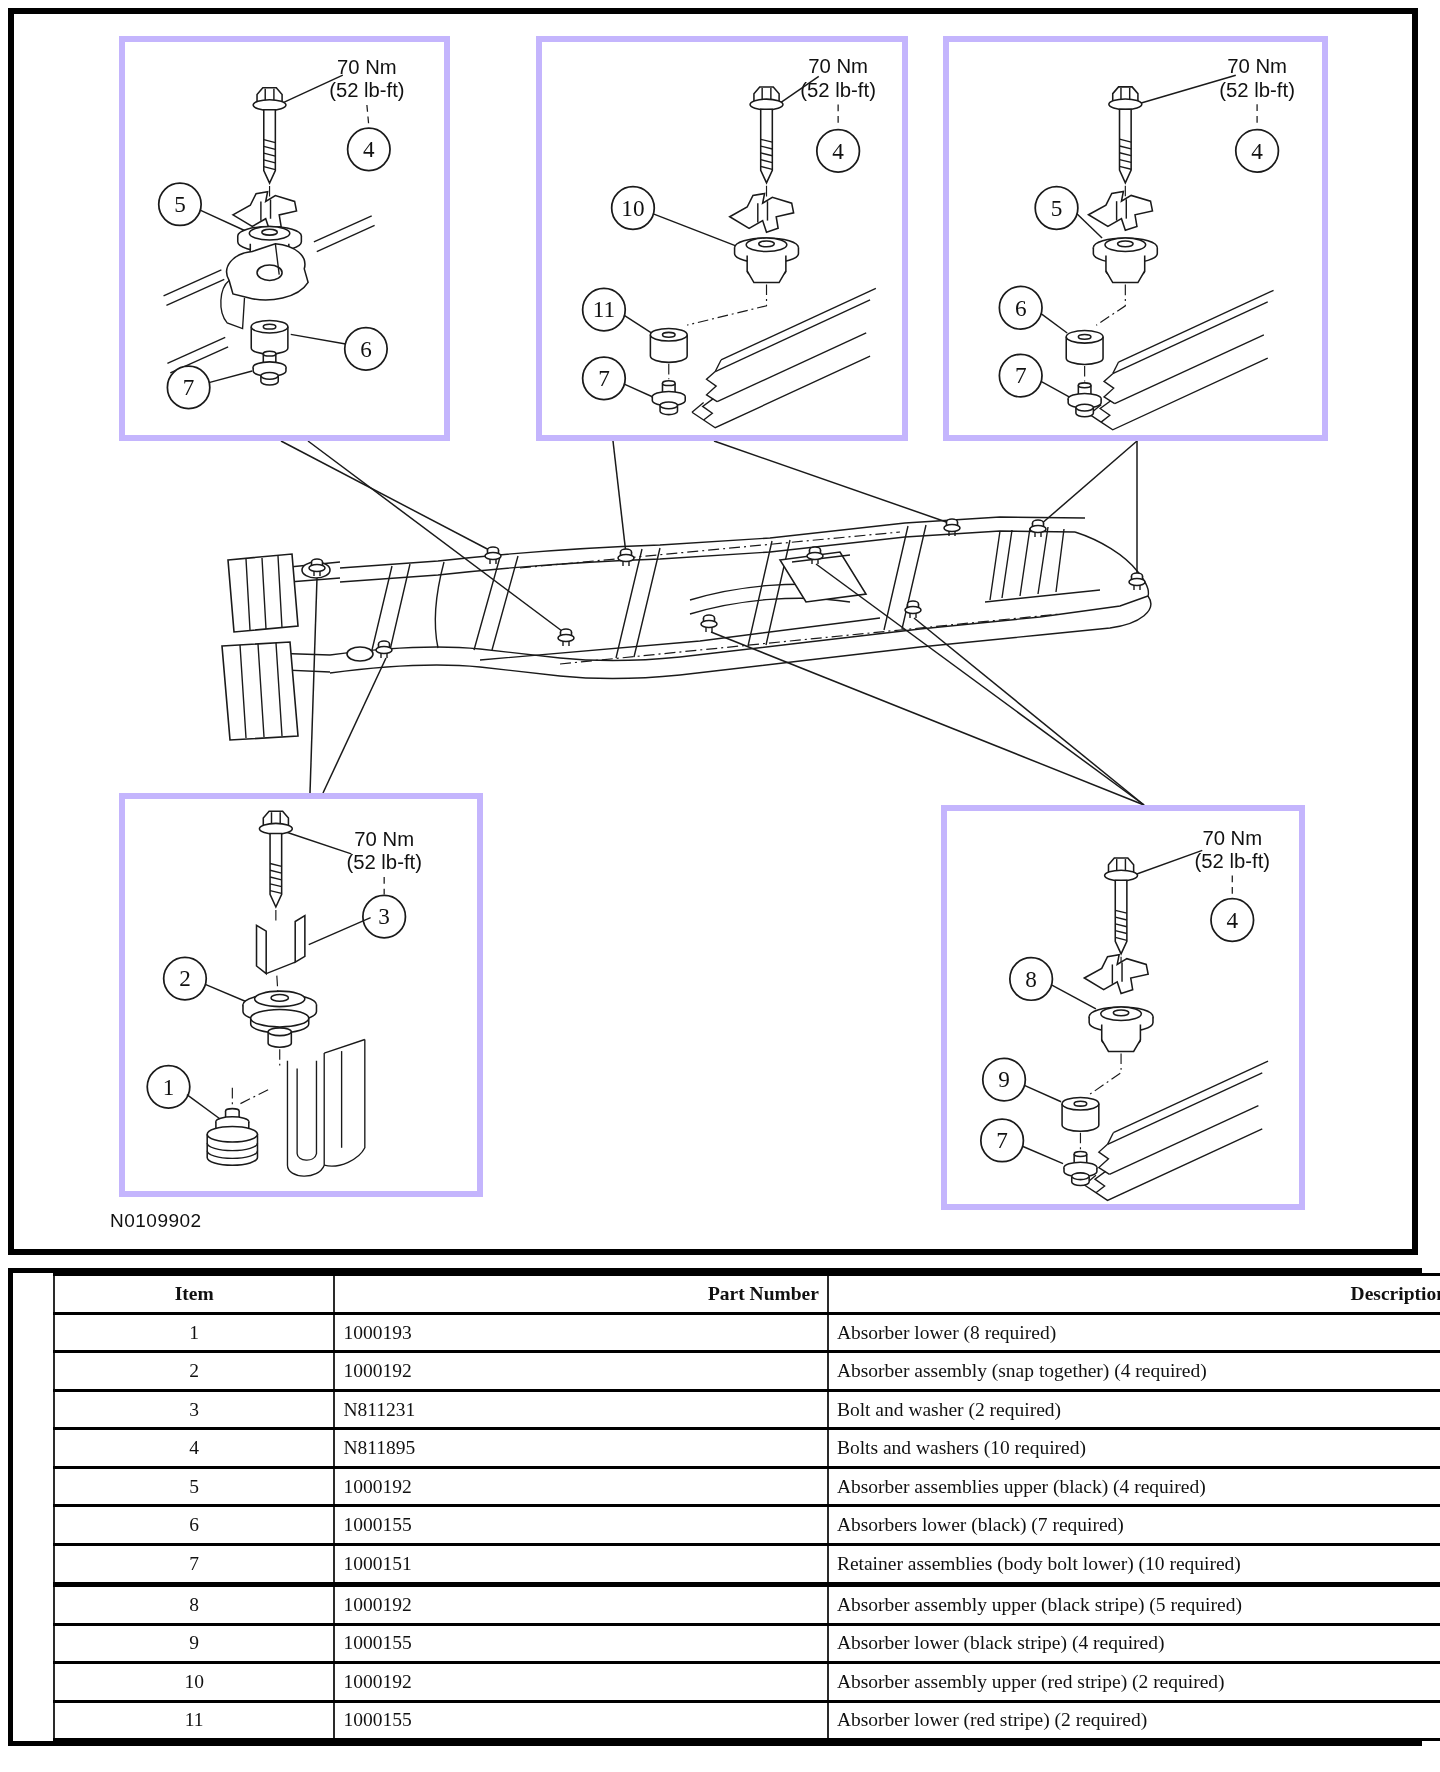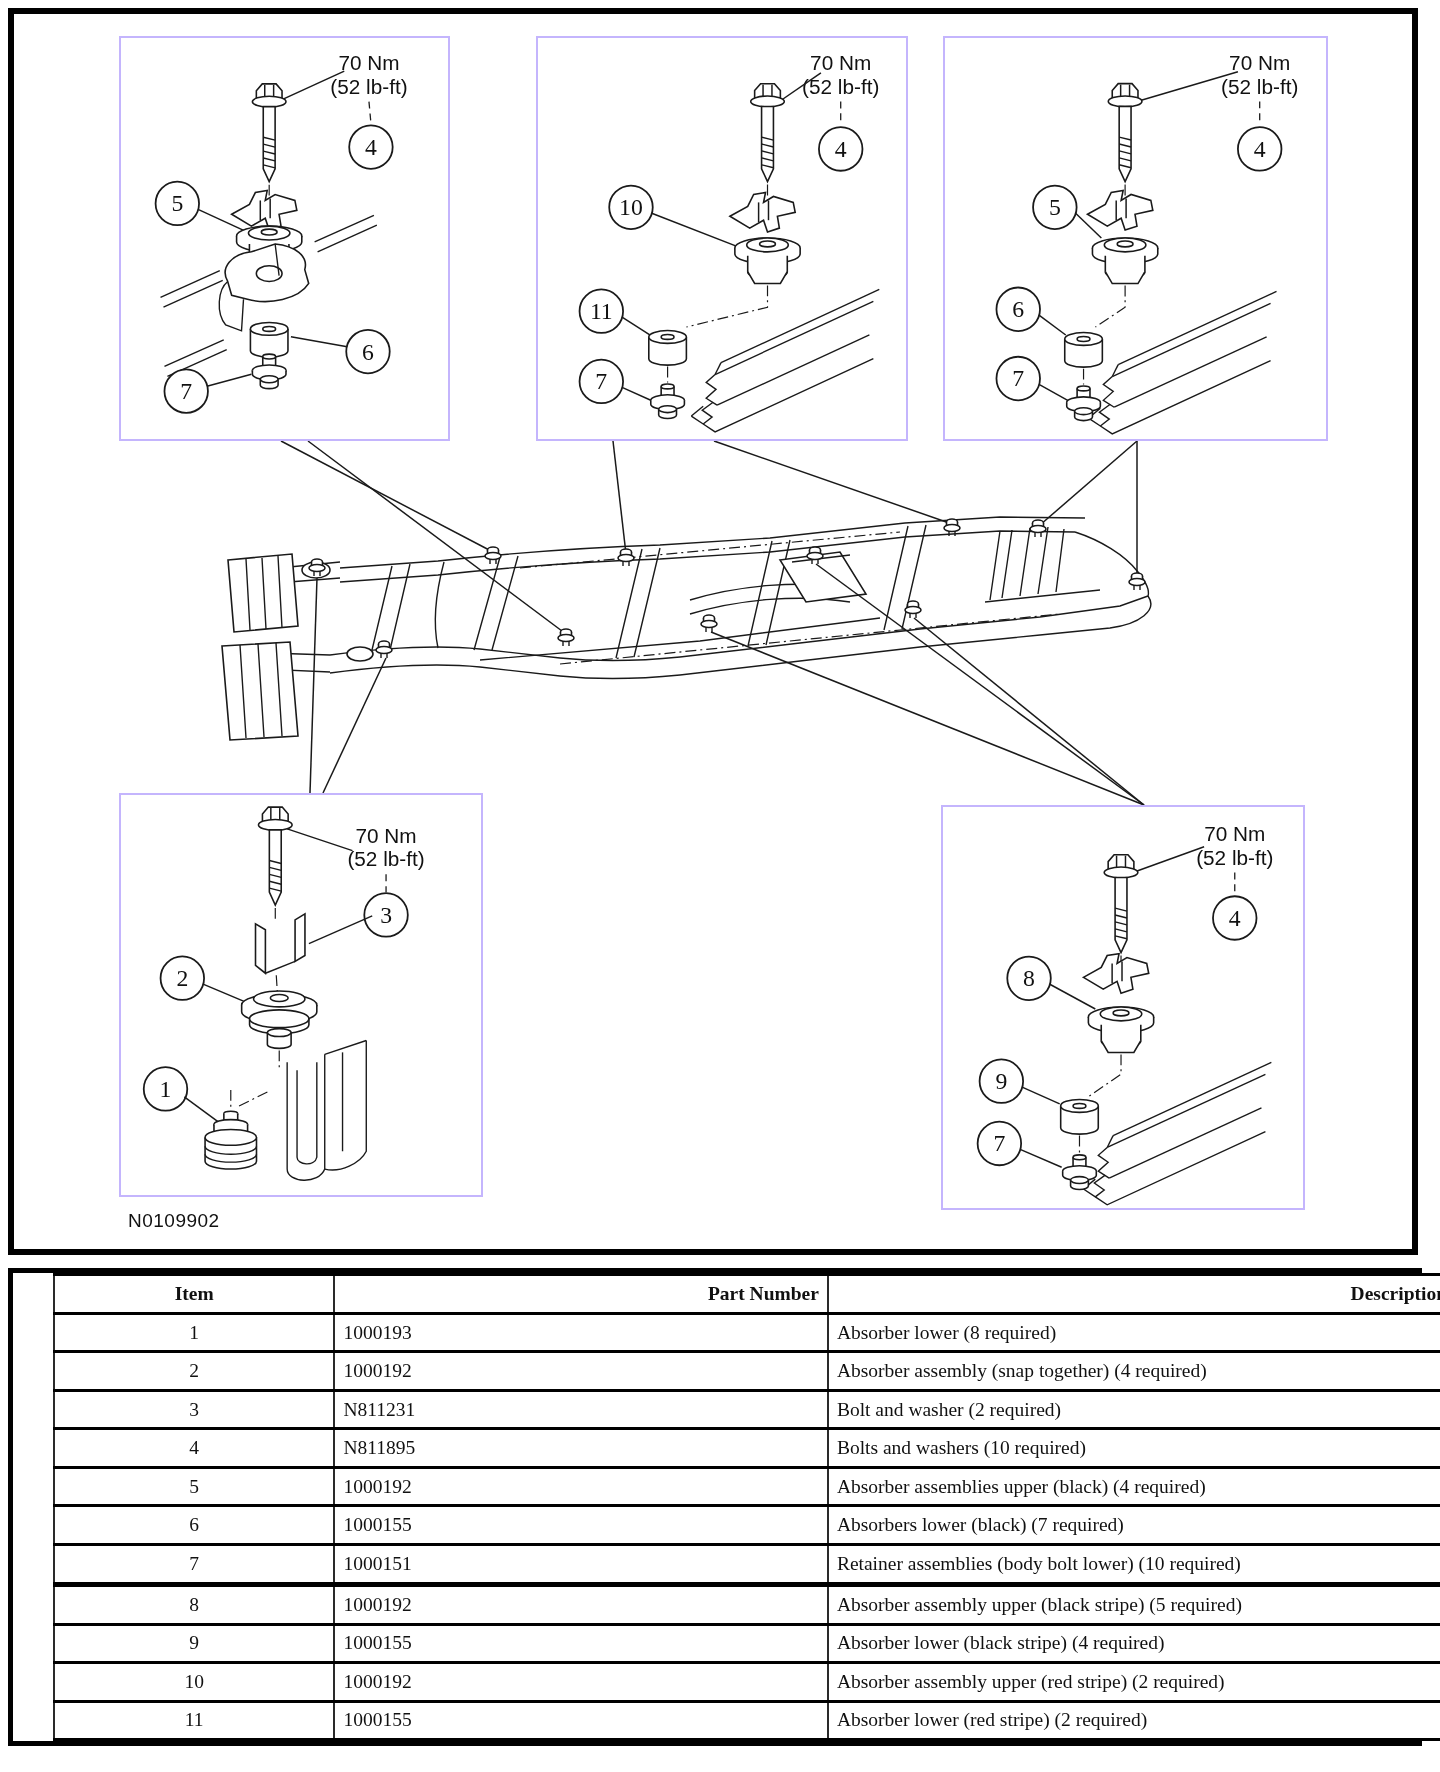--- a/index.html
+++ b/index.html
@@ -12,21 +12,21 @@
   .diagram-panel {
     position:absolute; left:8px; top:8px; width:1410px; height:1247px;
     border:6px solid #000; background:#fff;
   }
   .table-panel {
     position:absolute; left:8px; top:1268px; width:1414px; height:478px;
     border:5px solid #000; background:#fff;
   }
   
   .dbox {
-    position:absolute; border:2px solid #c4b5fd; background:#fff; z-index:3;
+    position:absolute; border:6px solid #c4b5fd; background:#fff; z-index:3;
   }
   .dbox svg { width:100%; height:100%; display:block; }
   #box-tl { left:119px; top:36px;  width:331px; height:405px; }
   #box-tm { left:536px; top:36px;  width:372px; height:405px; }
   #box-tr { left:943px; top:36px;  width:385px; height:405px; }
   #box-bl { left:119px; top:793px; width:364px; height:404px; }
   #box-br { left:941px; top:805px; width:364px; height:405px; }
   
   svg .ln   { stroke:#1a1a1a; stroke-width:1.5; fill:none; }
   svg .part { stroke:#1a1a1a; stroke-width:1.6; fill:#fff; }
@@ -38,21 +38,21 @@
     font-family:"Liberation Serif", serif; font-size:24px; fill:#111;
     text-anchor:middle;
   }
   svg .tq {
     font-family:"Liberation Sans", sans-serif; font-size:21px; fill:#111;
     text-anchor:middle;
   }
   #scene { position:absolute; left:0; top:0; z-index:2; }
   
   .figure-label {
-    position:absolute; left:128px; top:1210px; z-index:3;
+    position:absolute; left:110px; top:1210px; z-index:3;
     font-family:"Liberation Sans", sans-serif; font-size:19px; color:#111;
     letter-spacing:0.5px;
   }
   
   table { width:100%; height:100%; border-collapse:collapse; table-layout:fixed;margin-left:40px; }
   col.c-item { width:20%; } col.c-part { width:35.2%; } col.c-desc { width:44.8%; }
   th, td {
     border-top:3px solid #000; border-bottom:3px solid #000;
     border-left:2px solid #2a2a2a; border-right:2px solid #2a2a2a;
     font-size:19.5px; padding:2px 8px; background:#fff;

